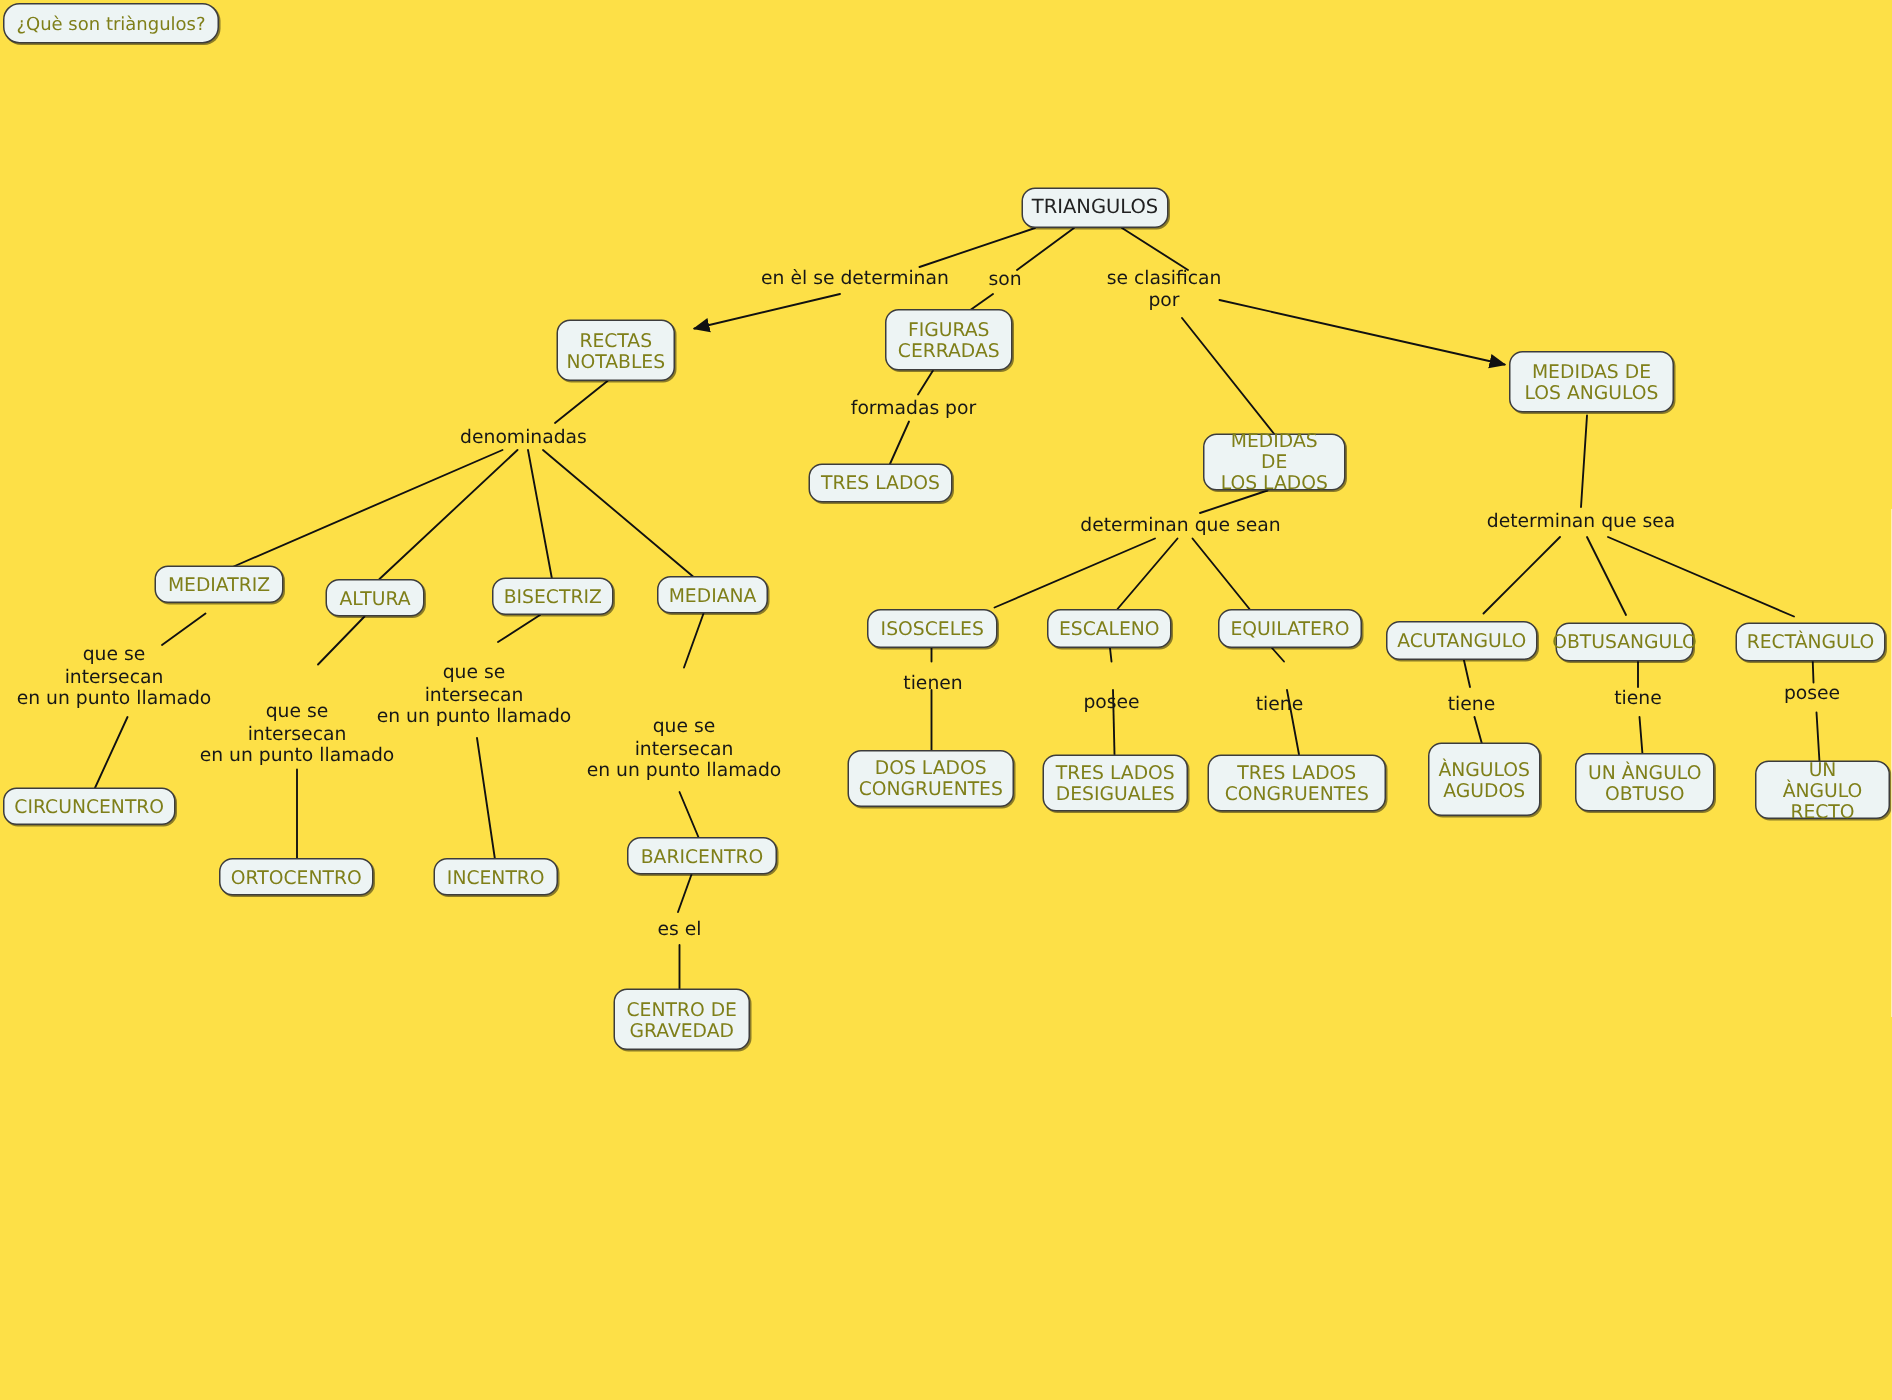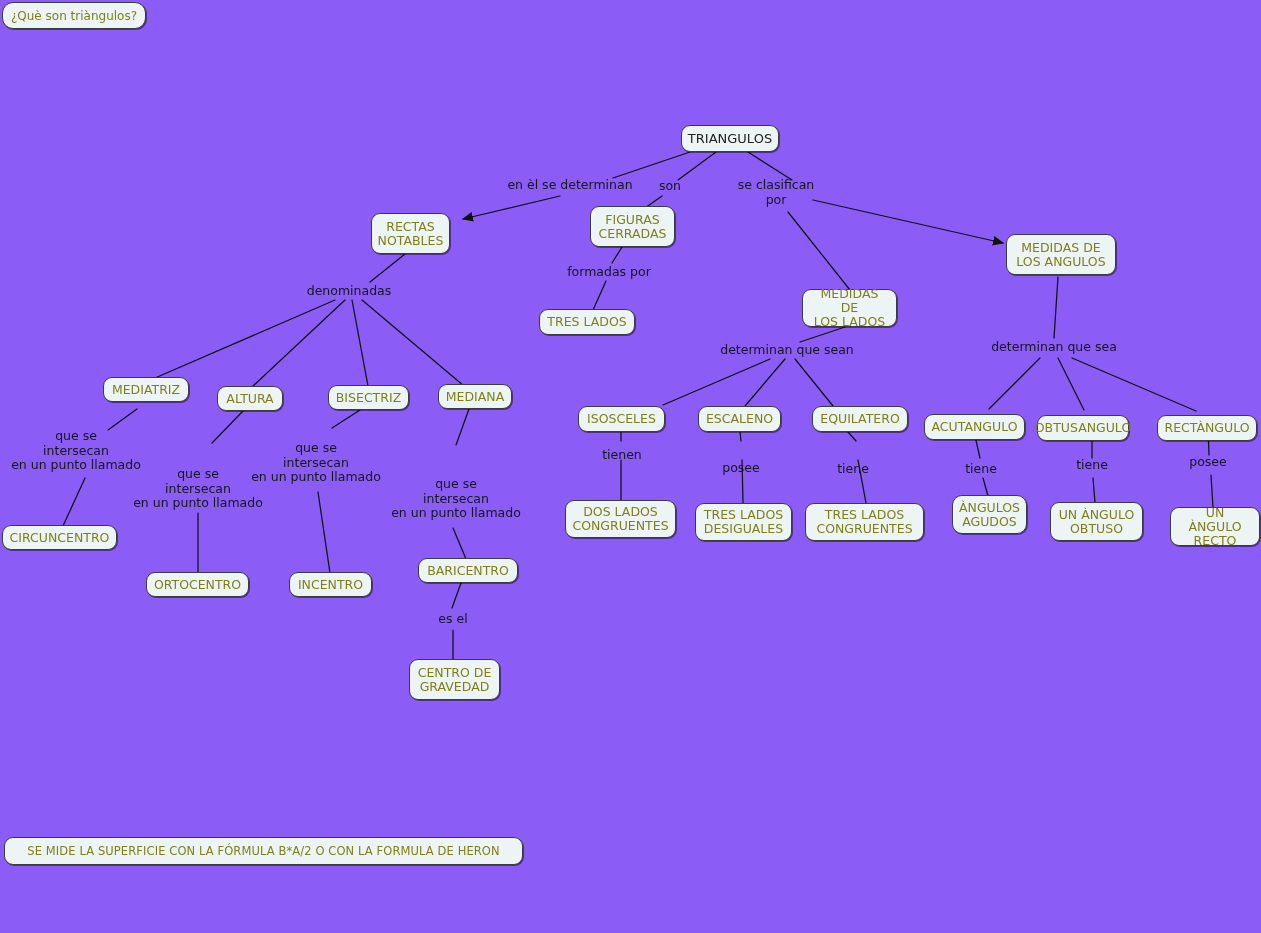--- a/index.html
+++ b/index.html
@@ -8,21 +8,21 @@
     padding: 0;
     background: #ffffff;
   }
   body {
     font-family: "DejaVu Sans", sans-serif;
   }
   #canvas {
     position: relative;
     width: 1261px;
     height: 933px;
-    background: #8b5cf6;
+    background: #fde047;
     overflow: hidden;
   }
   #edges {
     position: absolute;
     left: 0;
     top: 0;
     width: 1261px;
     height: 933px;
     pointer-events: none;
   }
@@ -200,31 +200,30 @@
 
   <div class="node" style="left:805px; top:503px; width:119px; height:38px;">TRES LADOS
 CONGRUENTES</div>
 
   <div class="node" style="left:924px; top:414px; width:101px; height:26px;">ACUTANGULO</div>
 
   <div class="node" style="left:1037px; top:415px; width:92px; height:26px;">OBTUSANGULO</div>
 
   <div class="node" style="left:1157px; top:415px; width:100px; height:26px;">RECTÀNGULO</div>
 
-  <div class="node" style="left:952px; top:495px; width:75px; height:39px;border-radius:10px;">ÀNGULOS
+  <div class="node" style="left:952px; top:495px; width:75px; height:49px;">ÀNGULOS
 AGUDOS</div>
 
   <div class="node" style="left:1050px; top:502px; width:93px; height:39px;">UN ÀNGULO
 OBTUSO</div>
 
   <div class="node" style="left:1170px; top:507px; width:90px; height:39px;">UN ÀNGULO
 RECTO</div>
 
 
-  <div class="node wide" style="left:4px; top:837px; width:519px; height:28px;">SE MIDE LA SUPERFICIE CON LA FÓRMULA B*A/2 O CON LA FORMULA DE HERON</div>
 
 
   <div class="link-label" style="left:570px; top:178px; width:200px;">en èl se determinan</div>
 
   <div class="link-label" style="left:670px; top:179px; width:50px;">son</div>
 
   <div class="link-label" style="left:776px; top:178px; width:110px;">se clasifican
 por</div>
 
   <div class="link-label" style="left:609px; top:265px; width:130px;">formadas por</div>

